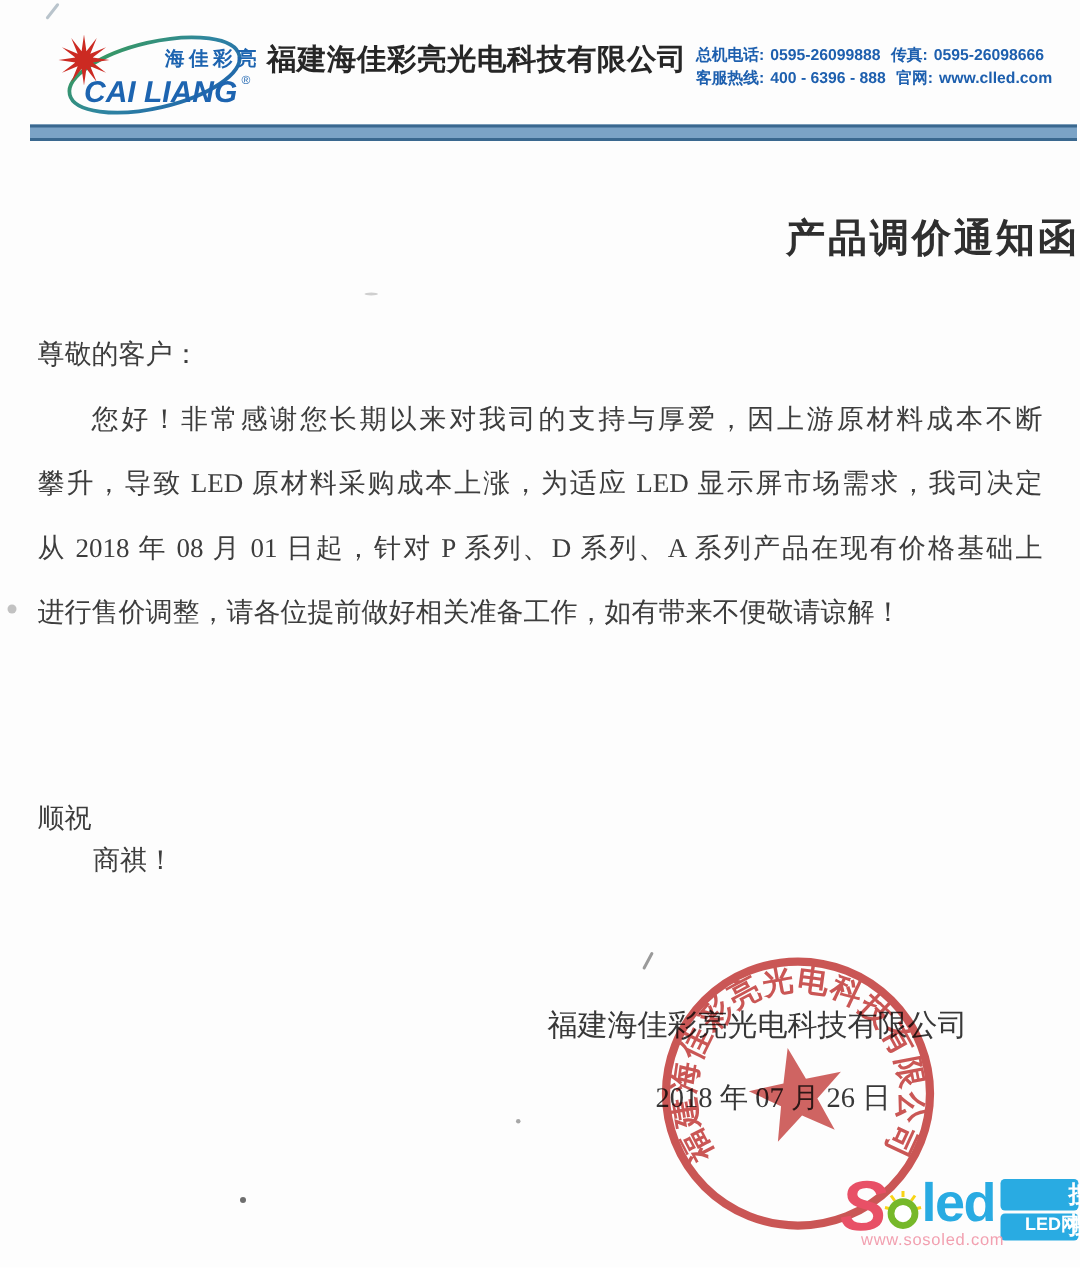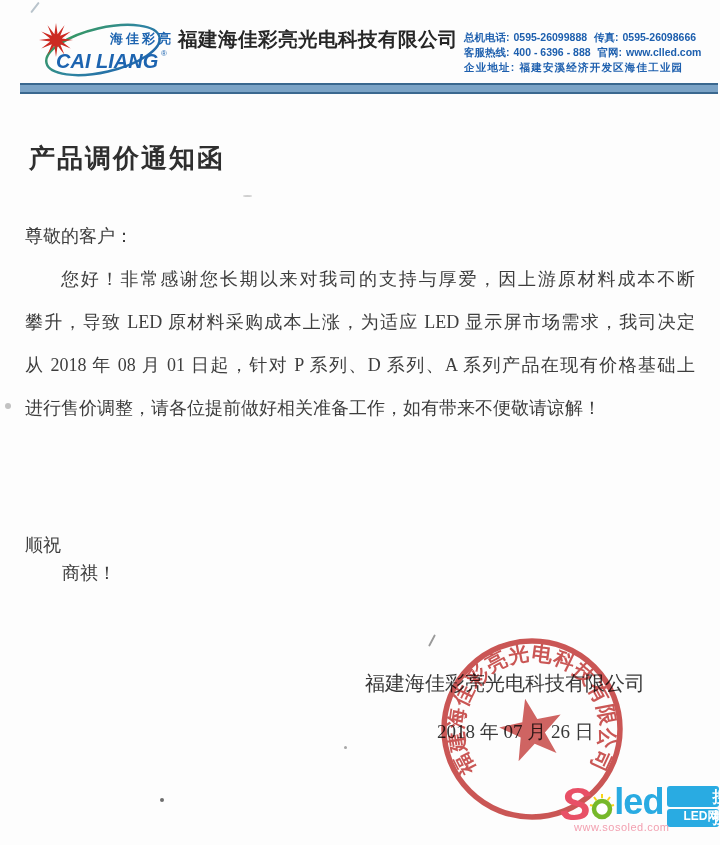--- a/index.html
+++ b/index.html
@@ -13,21 +13,21 @@
   .company-en{font-size:9.5px;font-weight:bold;color:#3c3c3c;margin-top:7px;letter-spacing:.2px;white-space:nowrap;}
   .contact-block{position:absolute;left:464px;top:30px;width:256px;color:#1d5fae;
                  font-size:10.5px;font-weight:bold;line-height:15px;white-space:nowrap;}
   .contact-line span{margin-right:4px;margin-top:44px;}
   .contact-addr{letter-spacing:1.2px;}
   .rule{position:absolute;left:20px;top:83px;width:698px;height:11px;box-sizing:border-box;
         background:#7ba3c6;border-top:2px solid #3a688f;border-bottom:2px solid #3a688f;}
 
   
   .serif{font-family:"Liberation Serif","DejaVu Serif",serif;}
-  .title{position:absolute;left:0;top:141px;width:720px;text-align:left;padding-left:29px;
+  .title{position:absolute;left:0;top:141px;width:720px;text-align:right;padding-left:4px;
          box-sizing:border-box;font-size:26px;font-weight:bold;color:#2f2f2f;letter-spacing:2px;}
   .body-block{position:absolute;left:25px;top:215px;width:670px;font-size:18px;color:#3d3d3d;
               line-height:43px;}
   .body-line{text-align:justify;text-align-last:justify;}
   .body-line.first{text-indent:2em;}
   .body-line.last{text-align-last:left;}
   .salutation{line-height:43px;}
   .closing-pre{position:absolute;left:25px;top:533px;font-size:18px;color:#3d3d3d;}
   .closing-word{position:absolute;left:62px;top:561px;font-size:18px;color:#3d3d3d;}
   .sig-company{position:absolute;left:365px;top:670px;font-size:20px;color:#383838;white-space:nowrap;}
@@ -86,23 +86,20 @@
 
   <div class="contact-block">
     <div class="contact-line">
       <span>总机电话:</span><span>0595-26099888</span>
       <span>传真:</span><span>0595-26098666</span>
     </div>
     <div class="contact-line">
       <span>客服热线:</span><span>400 - 6396 - 888</span>
       <span>官网:</span><span>www.clled.com</span>
     </div>
-    <div class="contact-line contact-addr">
-      <span>企业地址:</span><span>福建安溪经济开发区海佳工业园</span>
-    </div>
   </div>
 
   <div class="rule"></div>
 </div>
 
 <div class="title serif">产品调价通知函</div>
 
 <div class="body-block serif">
   <div class="salutation">尊敬的客户：</div>
   <div class="body-line first">您好！非常感谢您长期以来对我司的支持与厚爱，因上游原材料成本不断</div>

